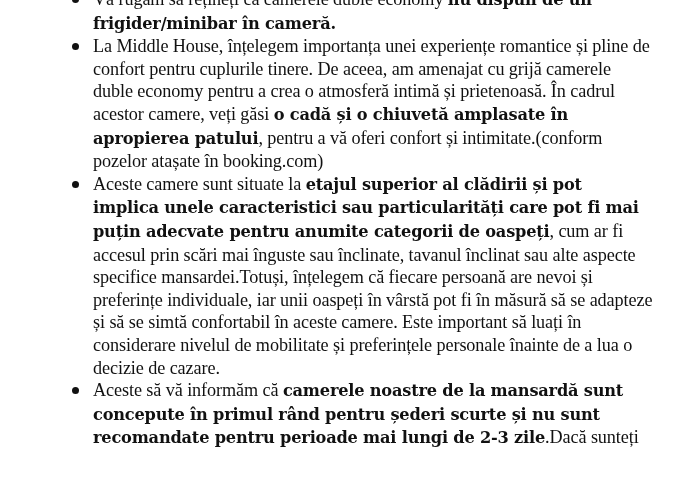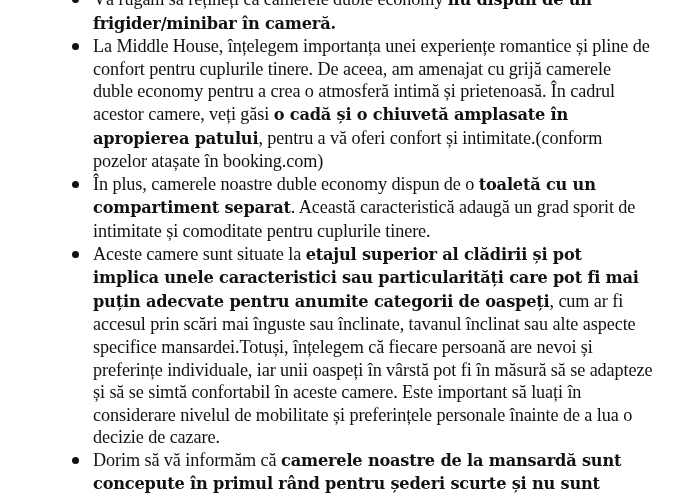--- a/index.html
+++ b/index.html
@@ -38,24 +38,20 @@
     <li>
       <span class="dot"></span>
       <span>Vă rugăm să rețineți că camerele duble economy </span><b>nu dispun de un frigider/minibar în cameră.</b>
     </li>
     <li>
       <span class="dot"></span>
       <span>La Middle House, înțelegem importanța unei experiențe romantice și pline de confort pentru cuplurile tinere. De aceea, am amenajat cu grijă camerele duble economy pentru a crea o atmosferă intimă și prietenoasă. În cadrul acestor camere, veți găsi </span><b>o cadă și o chiuvetă amplasate în apropierea patului</b><span>, pentru a vă oferi confort și intimitate.(conform pozelor atașate în booking.com)</span>
     </li>
     <li>
       <span class="dot"></span>
-      <span>În plus, camerele noastre duble economy dispun de o </span><b>toaletă cu un compartiment separat</b><span>. Această caracteristică adaugă un grad sporit de intimitate și comoditate pentru cuplurile tinere.</span>
-    </li>
-    <li>
-      <span class="dot"></span>
       <span>Aceste camere sunt situate la </span><b>etajul superior al clădirii și pot implica unele caracteristici sau particularități care pot fi mai puțin adecvate pentru anumite categorii de oaspeți</b><span>, cum ar fi accesul prin scări mai înguste sau înclinate, tavanul înclinat sau alte aspecte specifice mansardei.Totuși, înțelegem că fiecare persoană are nevoi și preferințe individuale, iar unii oaspeți în vârstă pot fi în măsură să se adapteze și să se simtă confortabil în aceste camere. Este important să luați în considerare nivelul de mobilitate și preferințele personale înainte de a lua o decizie de cazare.</span>
     </li>
     <li>
       <span class="dot"></span>
-      <span>Dorim să vă informăm că </span><b>camerele noastre de la mansardă sunt concepute în primul rând pentru șederi scurte și nu sunt recomandate pentru perioade mai lungi de 2-3 zile</b><span>.Dacă sunteți</span>
+      <span>Aceste să vă informăm că </span><b>camerele noastre de la mansardă sunt concepute în primul rând pentru șederi scurte și nu sunt recomandate pentru perioade mai lungi de 2-3 zile</b><span>.Dacă sunteți</span>
     </li>
   </ul>
 </div>
 
 </body></html>

